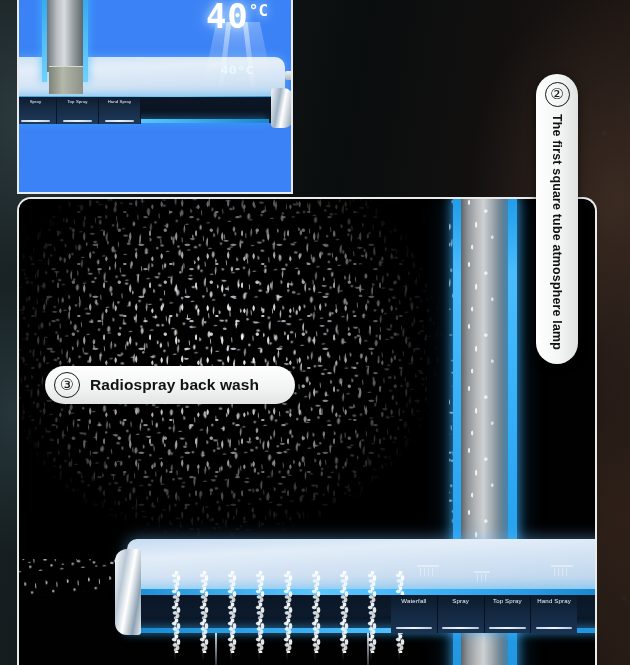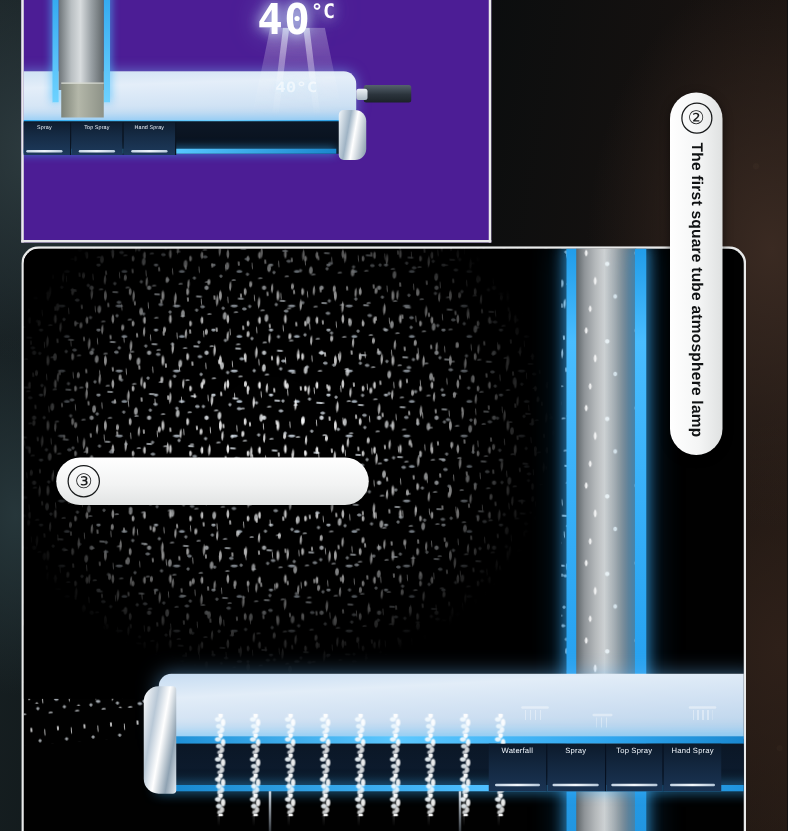--- a/index.html
+++ b/index.html
@@ -33,22 +33,22 @@
       radial-gradient(circle at 8% 12%, rgba(255,255,255,.05) 0 1px, transparent 2px),
       radial-gradient(circle at 3% 44%, rgba(255,255,255,.04) 0 1px, transparent 2px),
       radial-gradient(circle at 96% 20%, rgba(255,220,180,.05) 0 2px, transparent 3px),
       radial-gradient(circle at 93% 55%, rgba(255,210,170,.04) 0 2px, transparent 3px),
       radial-gradient(circle at 99% 90%, rgba(255,200,160,.05) 0 2px, transparent 3px);
   }
 
   
   #inset {
     position: absolute;
-    left: 17px; top: 0px; width: 376px; height: 194px;
-    background: #4c1d95;
+    left: 17px; top: 0px; width: 276px; height: 194px;
+    background: #3b82f6;
     border: 2px solid #e9eaea;
     border-top: none;
     overflow: hidden;
   }
 
   
   .ins-shelf-top {
     position: absolute; left: -6px; top: 57px; width: 272px; height: 40px;
     background: linear-gradient(178deg, #cfe2f4 0%, #e4eef9 28%, #d3e4f5 62%, #bcd6ee 100%);
     border-radius: 3px 10px 10px 3px;
@@ -476,15 +476,16 @@
     </div>
   </div>
 
   <div class="callout-v">
     <span class="num-badge">②</span>
     <span class="callout-v-text">The first square tube atmosphere lamp</span>
   </div>
 
   <div class="callout-h">
     <span class="num-badge">③</span>
+    <span class="callout-h-text">Radiospray back wash</span>
   </div>
 
 </div>
 
 </body></html>

